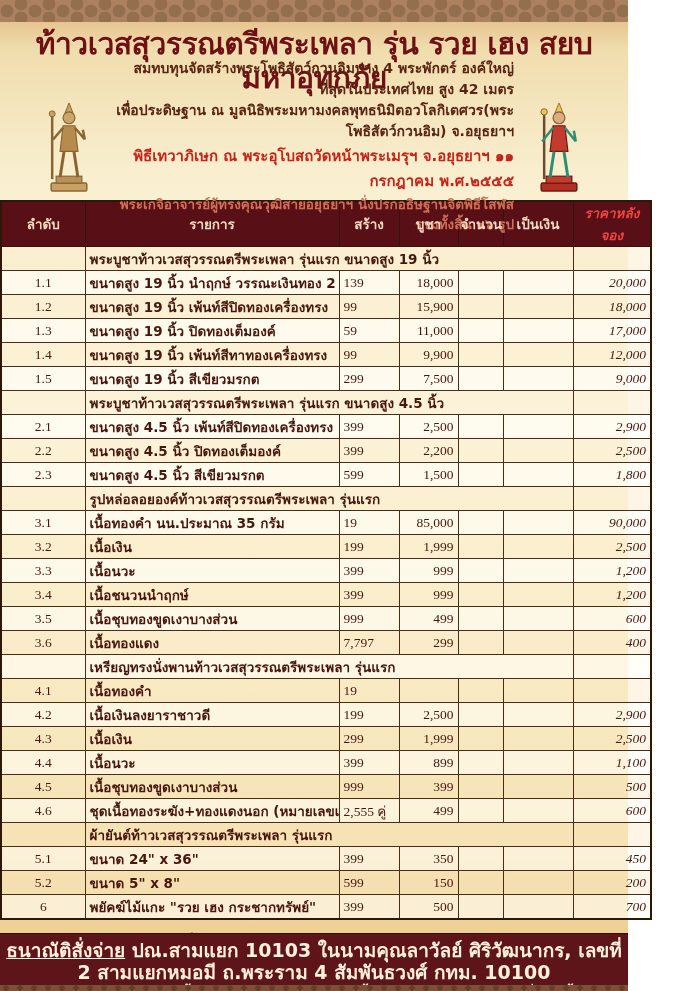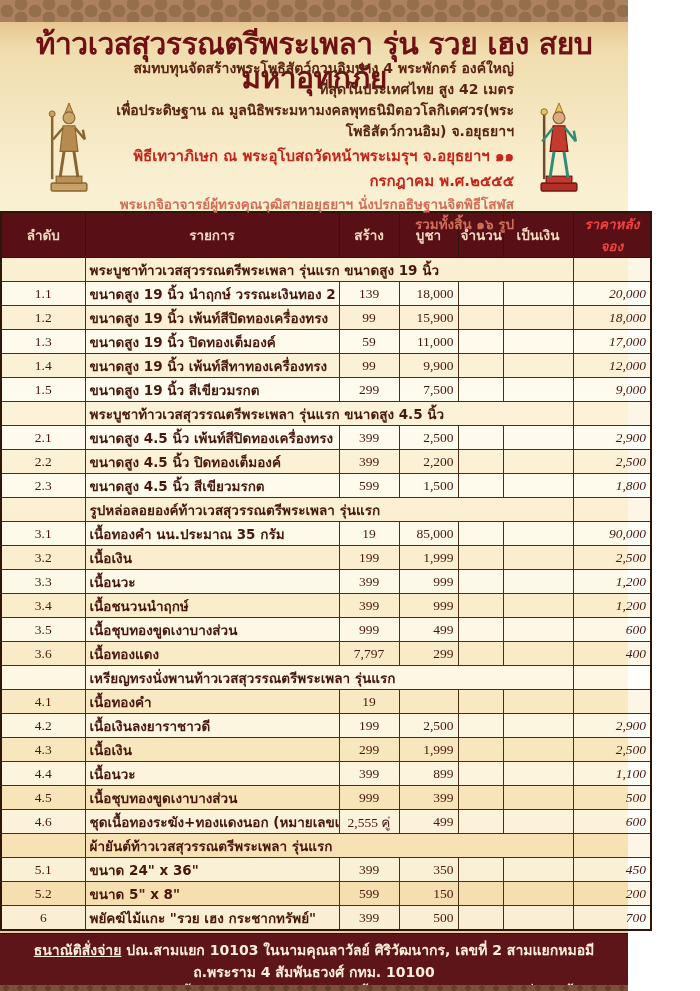--- a/index.html
+++ b/index.html
@@ -43,59 +43,59 @@
     display:flex;align-items:center;
     padding:2px 28px 0;height:98px;
   }
   .statue{width:82px;height:96px;flex:none;display:flex;align-items:flex-end;justify-content:center;}
   .header-text{flex:1;text-align:right;padding:0 4px;}
   .sub-line{font-size:14px;line-height:21px;font-weight:700;color:#5a2413;}
   .ceremony-line{font-size:15px;line-height:25px;font-weight:800;color:#c3251a;margin-top:2px;}
   .monks-line{font-size:13.5px;line-height:20px;font-weight:700;color:#d06f58;}
 
   table.price{
-    width:650px;margin:16px auto 0;
+    width:650px;margin:5px auto 0;
     border-collapse:collapse;table-layout:fixed;
     border:2px solid #2e1708;
   }
   table.price th{
     background:#581016;color:#f2d9bf;
     font-size:13.5px;font-weight:700;
     height:31px;border:1px solid #2e1708;padding:0 2px;
   }
   table.price th.last{color:#ef4444;font-style:italic;}
   table.price td{
     border:1px solid #4a2d14;height:23px;
     font-size:13.5px;padding:0 4px;color:#47160d;
     white-space:nowrap;overflow:hidden;
   }
   tbody tr:nth-child(odd){background:rgba(250,236,200,.45);}
   tbody tr:nth-child(even){background:rgba(255,253,244,.65);}
   .c-no{text-align:center;font-family:"Liberation Serif",serif;color:#7c150c;}
   .c-name{font-weight:600;}
-  .c-made{text-align:center;font-family:"Liberation Serif",serif;color:#1d1d26;}
+  .c-made{font-family:"Liberation Serif",serif;color:#1d1d26;}
   .c-price{text-align:right;font-family:"Liberation Serif",serif;color:#1d1d26;padding-right:7px;}
   .c-after{
     text-align:right;padding-right:10px;
     font-family:"Liberation Serif",serif;font-style:italic;
     color:#d22a1b;border-left:2px solid #2e1708;
   }
   .section-title{color:#c02518;font-weight:800;font-size:14px;}
   .note{
     text-align:center;margin-top:9px;
     font-size:13.5px;font-weight:700;color:#6b170d;
   }
   .note-label{text-decoration:underline;}
   .footer{
     position:absolute;left:0;right:0;bottom:6px;height:52px;
     background:#5e151a;color:#fcf0da;text-align:center;
     border-top:1px solid #32090c;
     padding-top:5px;box-sizing:border-box;
   }
-  .footer .f1{font-size:14px;font-weight:800;line-height:22px;}
+  .footer .f1{font-size:19px;font-weight:800;line-height:22px;}
   .footer .f2{font-size:13.5px;font-weight:700;line-height:20px;color:#f7e8cc;}
   .f-label{text-decoration:underline;}
 </style>
 </head>
 <body>
 
 <div class="page">
   <div class="deco-band"></div>
 
   <h1 class="title">ท้าวเวสสุวรรณตรีพระเพลา รุ่น รวย เฮง สยบมหาอุทกภัย</h1>

